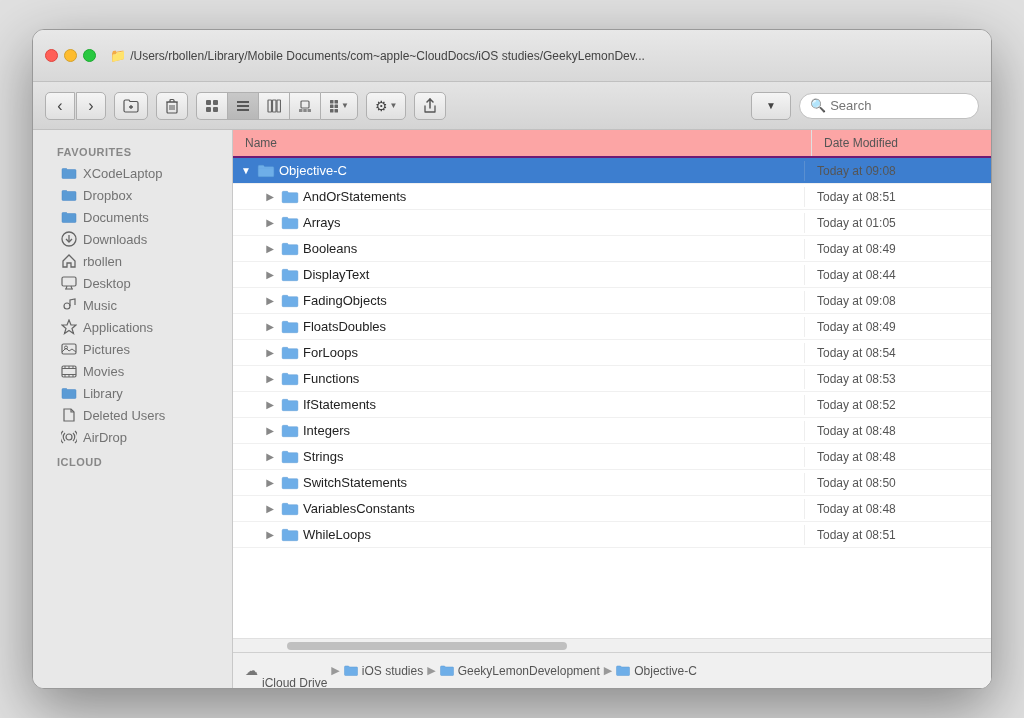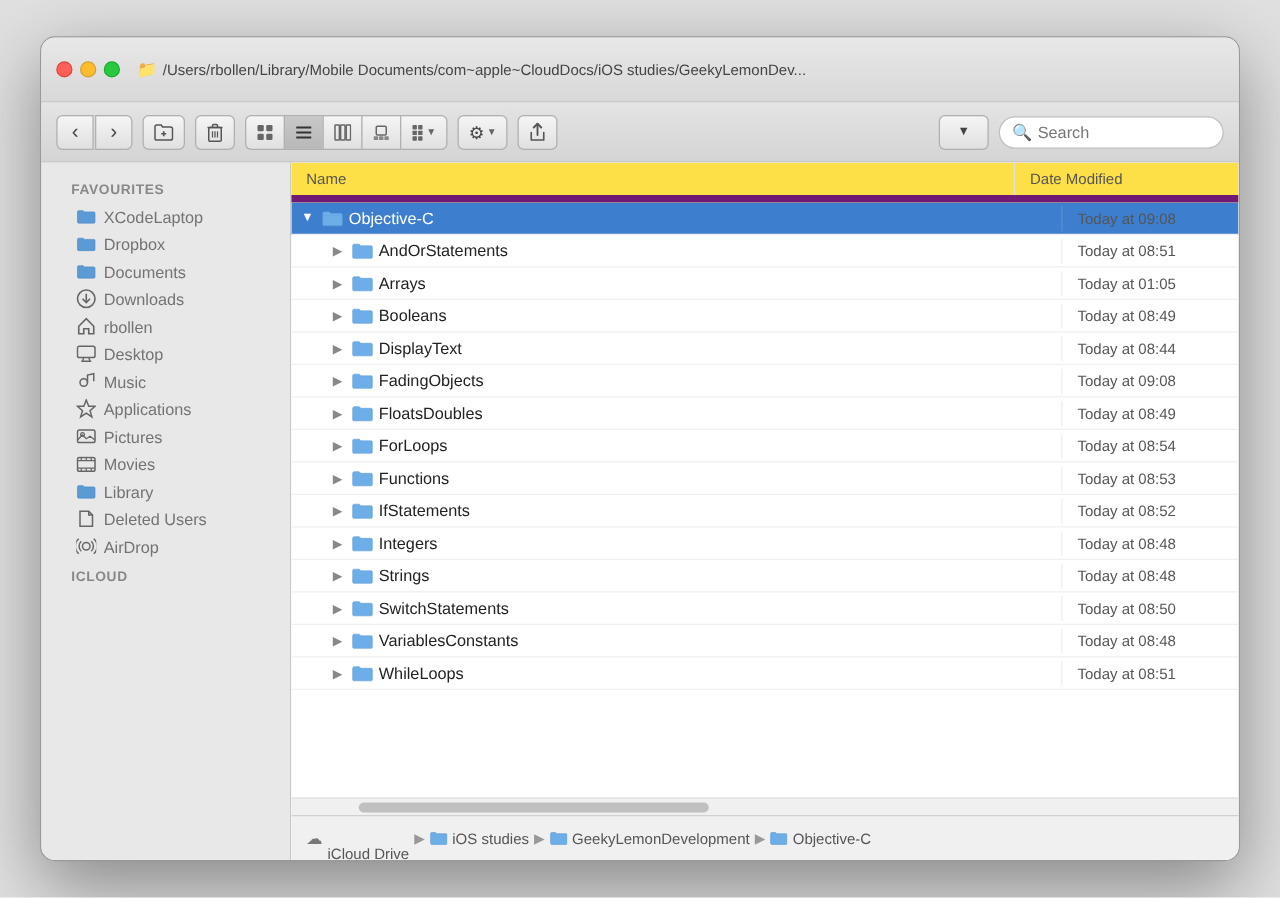--- a/index.html
+++ b/index.html
@@ -161,22 +161,22 @@
     
     .file-pane {
       flex: 1;
       display: flex;
       flex-direction: column;
       background: white;
       overflow: hidden;
     }
     .file-header {
       display: flex;
-      border-bottom: 6px solid #701a75;
-      background: #fde047;
+      border-bottom: 2px solid #701a75;
+      background: #fca5a5;
       flex-shrink: 0;
     }
     .file-header-cell {
       font-size: 12px;
       font-weight: 500;
       color: #555;
       padding: 6px 12px;
     }
     .file-header-cell.name { flex: 1; }
     .file-header-cell.date { width: 180px; border-left: 1px solid #e0e0e0; }
@@ -196,21 +196,21 @@
     .file-row.selected .file-name { color: white; }
     .file-row.selected .expand-arrow { color: white; }
     .file-cell-name {
       flex: 1;
       display: flex;
       align-items: center;
       padding: 3px 6px;
       gap: 4px;
     }
     .file-cell-date {
-      width: 142px;
+      width: 187px;
       font-size: 12px;
       color: #555;
       padding: 3px 12px;
       border-left: 1px solid #eee;
     }
     .file-row.selected .file-cell-date { border-left-color: #5a8fd0; }
     .expand-arrow {
       width: 14px;
       font-size: 10px;
       color: #888;

